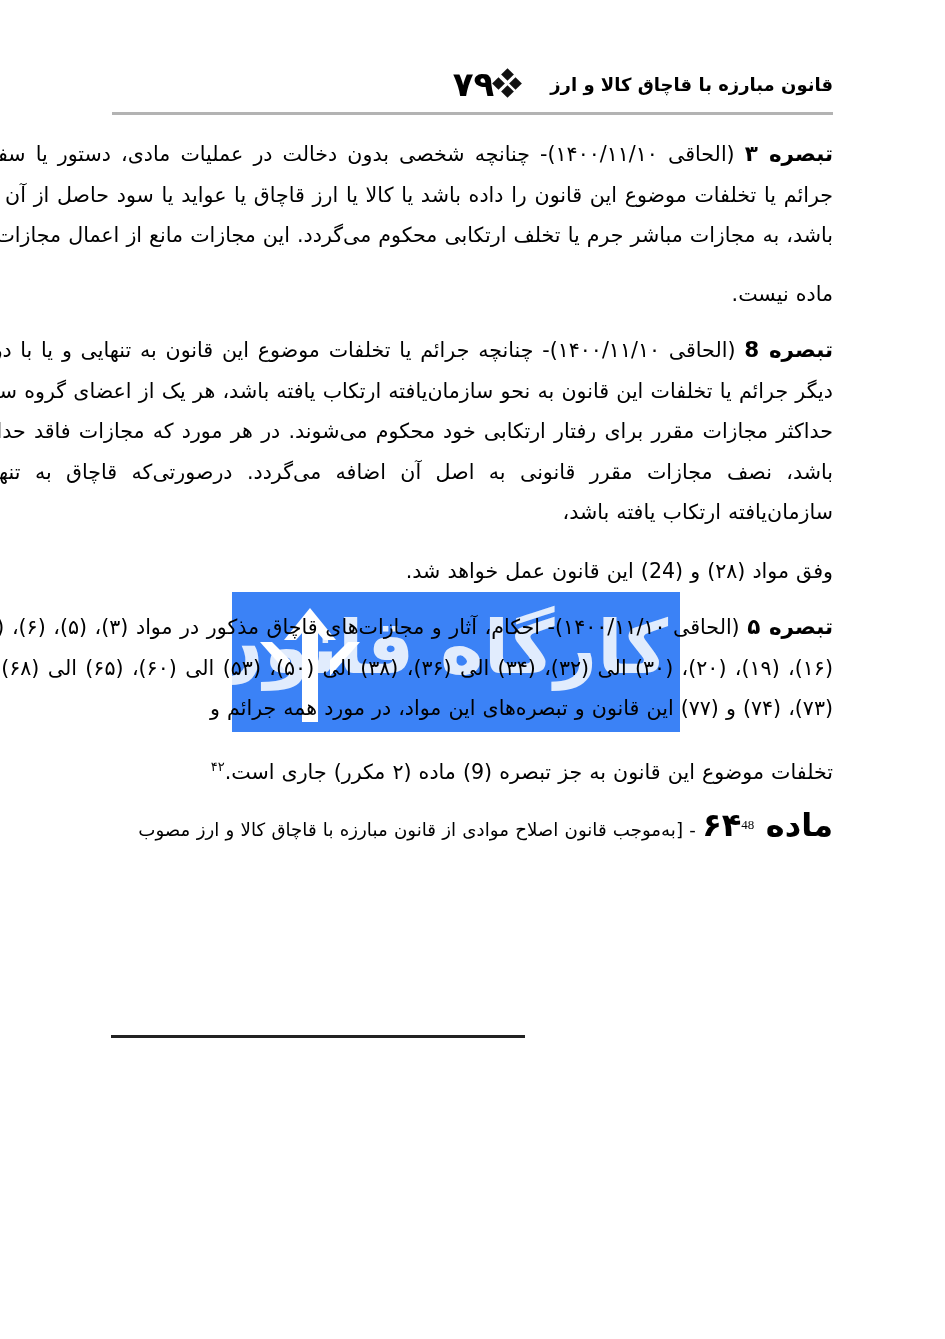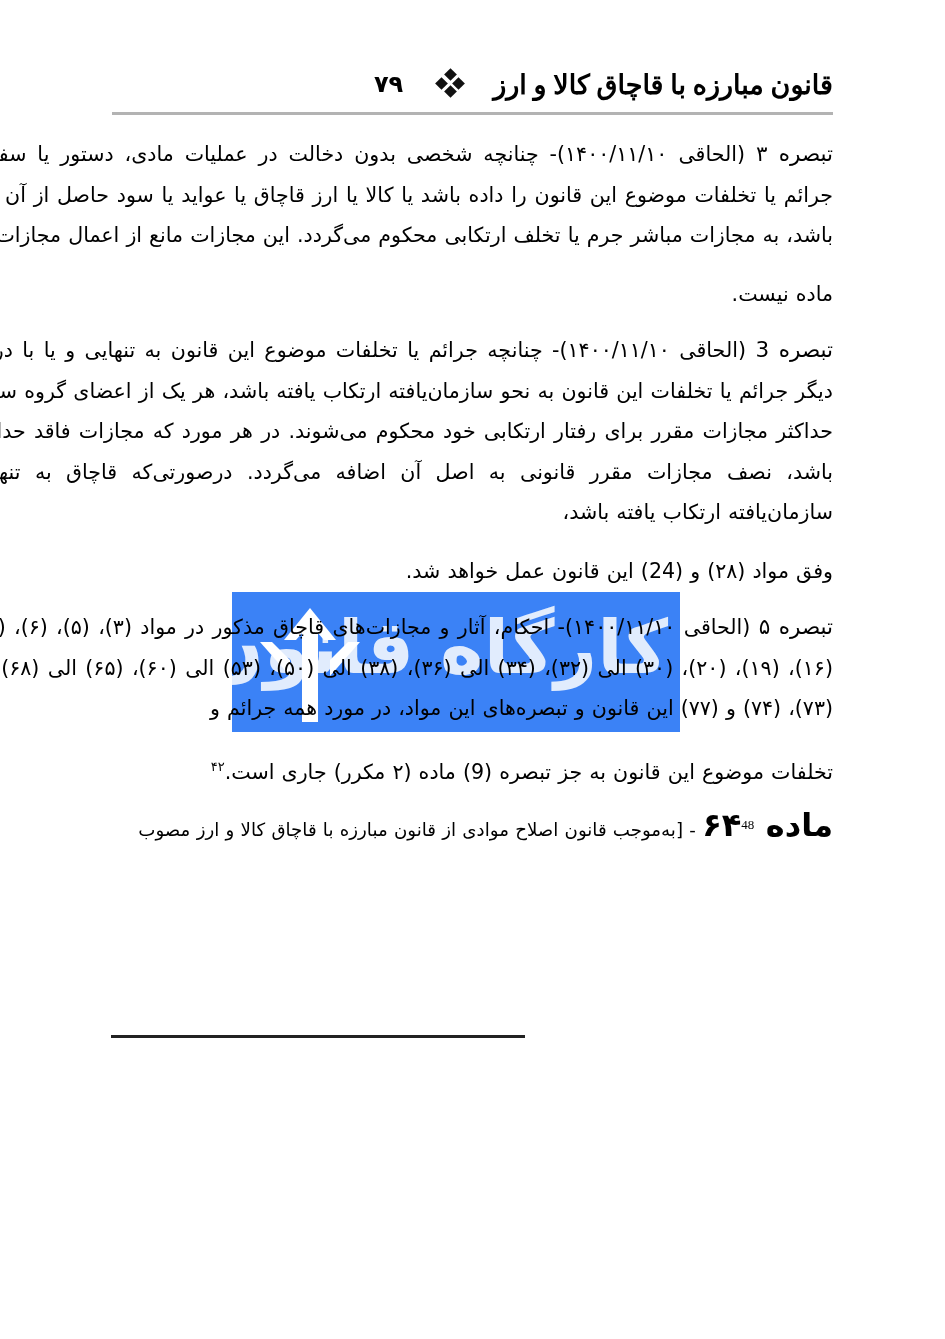--- a/index.html
+++ b/index.html
@@ -32,27 +32,26 @@
     left: 112px;
     height: 46px;
     display: flex;
     flex-direction: row;
     align-items: center;
     justify-content: flex-start;
     direction: rtl;
   }
 
   .header-title {
-    font-size: 27px;
+    font-size: 18px;
     font-weight: 700;
     letter-spacing: 0;
     white-space: nowrap;
     line-height: 1;
     padding-top: 4px;
-    font-family: Liberation Serif, serif;
   }
 
   .header-ornament {
     margin-right: 30px;
     margin-left: 0;
     width: 26px;
     height: 26px;
     position: relative;
     flex: 0 0 auto;
   }
@@ -63,22 +62,21 @@
     height: 9px;
     background: #111111;
     transform: rotate(45deg);
   }
   .header-ornament .d-top    { top: 0px;  left: 8.5px; }
   .header-ornament .d-left   { top: 8.5px; left: 0px; }
   .header-ornament .d-right  { top: 8.5px; left: 17px; }
   .header-ornament .d-bottom { top: 17px; left: 8.5px; }
 
   .header-pageno {
-    margin-right: 34px;
-    font-size: 24px;
+    font-size: 34px;
     font-weight: 700;
     line-height: 1;
     padding-top: 2px;
   }
 
   .header-rule {
     position: absolute;
     top: 112px;
     right: 112px;
     left: 112px;
@@ -102,21 +100,21 @@
     line-height: 40.5px;
     margin: 0 0 18px 0;
     text-align: justify;
     text-align-last: right;
     word-spacing: 0.5px;
   }
 
   .para.p-tight { margin-bottom: 16px; }
 
   .para .lead {
-    font-weight: 400;
+    font-weight: 700;
     font-size: 21.5px;
   }
 
   
   .tail-right { text-align: right; }
   .tail-center { text-align: center; }
 
   .fn-ref {
     font-size: 13px;
     vertical-align: super;
@@ -217,21 +215,21 @@
 
     <p class="para">
       <span class="lead">تبصره ۳</span>
       <span>(الحاقی ۱۴۰۰/۱۱/۱۰)- چنانچه شخصی بدون دخالت در عملیات مادی، دستور یا سفارش ارتکاب جرائم یا تخلفات موضوع این قانون را داده باشد یا کالا یا ارز قاچاق یا عواید یا سود حاصل از آن متعلق به وی باشد، به مجازات مباشر جرم یا تخلف ارتکابی محکوم می‌گردد. این مجازات مانع از اعمال مجازات</span>
     </p>
     <p class="para tail-right p-tight">
       <span>ماده نیست.</span>
     </p>
 
     <p class="para">
-      <span class="lead">تبصره 3</span>
+      <span class="lead">تبصره 8</span>
       <span>(الحاقی ۱۴۰۰/۱۱/۱۰)- چنانچه جرائم یا تخلفات موضوع این قانون به تنهایی و یا با در نظر گرفتن دیگر جرائم یا تخلفات این قانون به نحو سازمان‌یافته ارتکاب یافته باشد، هر یک از اعضای گروه سازمان‌یافته به حداکثر مجازات مقرر برای رفتار ارتکابی خود محکوم می‌شوند. در هر مورد که مجازات فاقد حداقل و حداکثر باشد، نصف مجازات مقرر قانونی به اصل آن اضافه می‌گردد. درصورتی‌که قاچاق به تنهایی، به نحو سازمان‌یافته ارتکاب یافته باشد،</span>
     </p>
     <p class="para tail-center p-tight">
       <span>وفق مواد (۲۸) و (24) این قانون عمل خواهد شد.</span>
     </p>
 
     <p class="para">
       <span class="lead">تبصره ۵</span>
       <span>(الحاقی ۱۴۰۰/۱۱/۱۰)- احکام، آثار و مجازات‌های قاچاق مذکور در مواد (۳)، (۵)، (۶)، (۸) الی (۱۲)، (۱۶)، (۱۹)، (۲۰)، (۳۰) الی (۳۲)، (۳۴) الی (۳۶)، (۳۸) الی (۵۰)، (۵۳) الی (۶۰)، (۶۵) الی (۶۸)، (۷۰)، (۷۱)، (۷۳)، (۷۴) و (۷۷) این قانون و تبصره‌های این مواد، در مورد همه جرائم و</span>
     </p>

